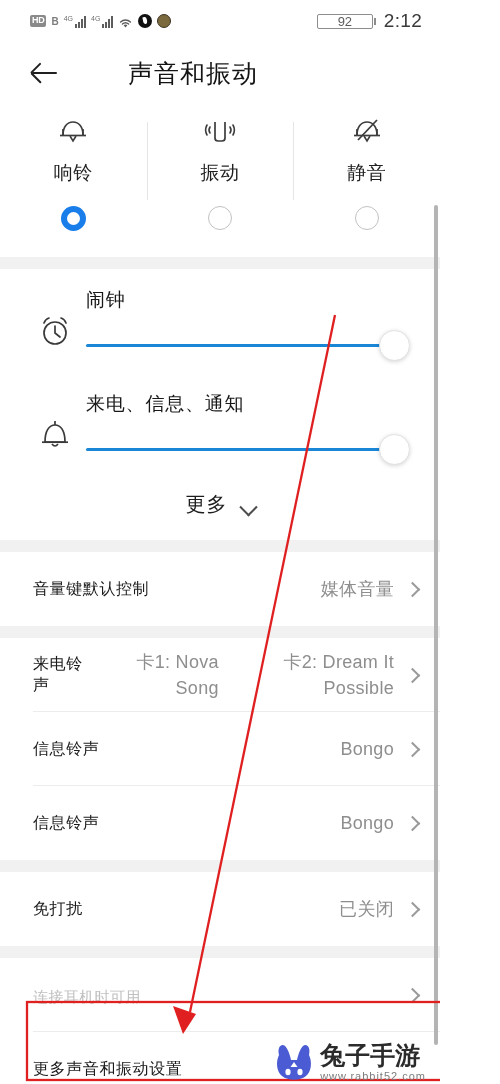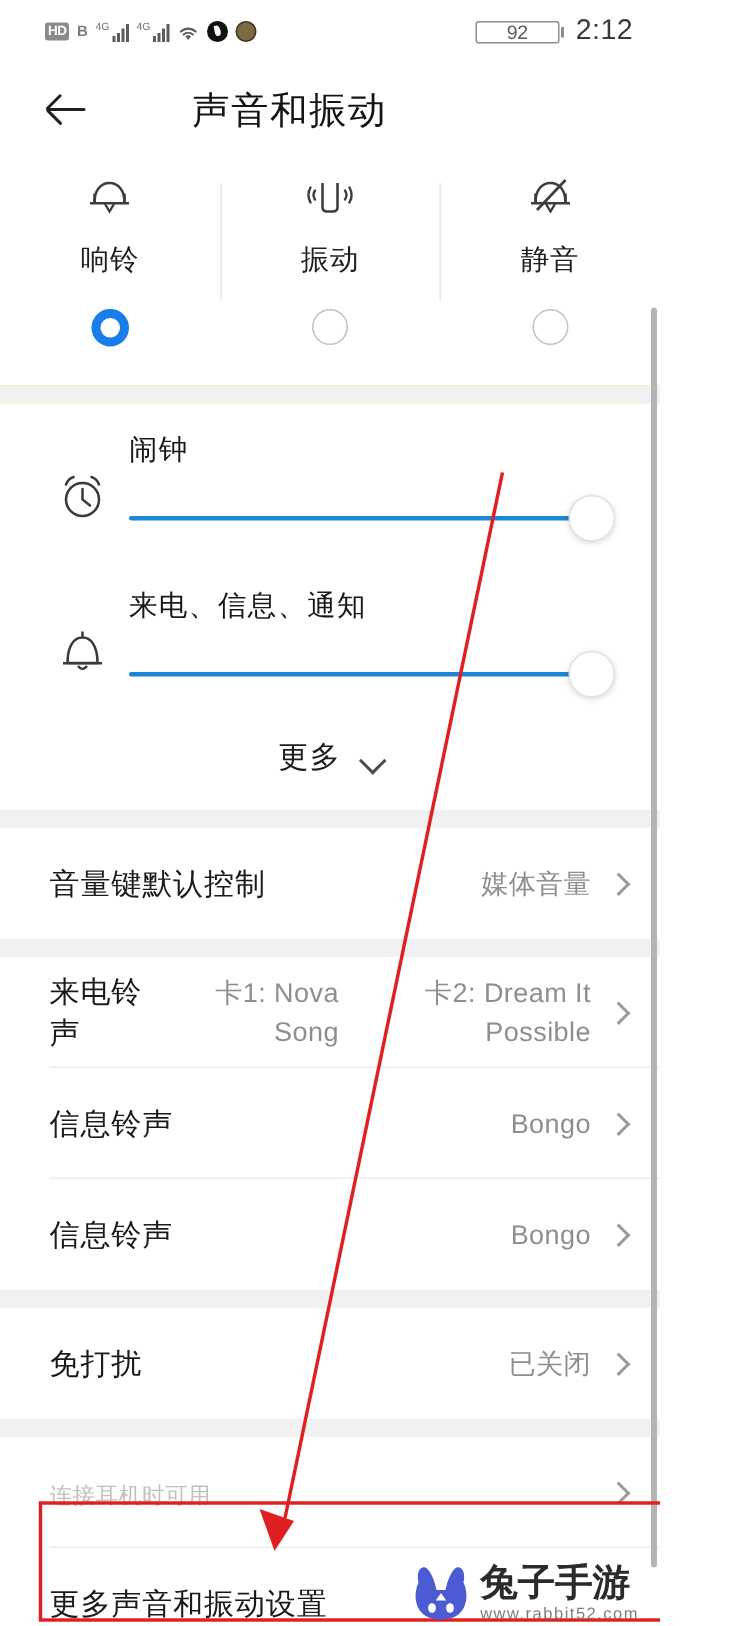--- a/index.html
+++ b/index.html
@@ -174,21 +174,21 @@
     display: flex; align-items: center;
     min-height: 74px;
     padding: 8px 22px 8px 33px;
     background: #ffffff; cursor: pointer;
     position: relative;
   }
   .list-row.divided::after {
     content: ""; position: absolute; left: 33px; right: 0; bottom: 0;
     height: 1px; background: #ececec;
   }
-  .row-title { font-size: 20px; color: #1a1a1a; letter-spacing: 0.6px; }
+  .row-title { font-size: 16px; color: #1a1a1a; letter-spacing: 0.6px; }
   .row-sub { font-size: 15px; color: #a9a9a9; margin-top: 5px; letter-spacing: 0.4px; }
   .row-left { display: flex; flex-direction: column; }
   .row-right {
     margin-left: auto; display: flex; align-items: center;
     text-align: right;
   }
   .row-value {
     font-size: 18px; color: #8e8e8e; letter-spacing: 0.3px;
     line-height: 1.45;
   }

